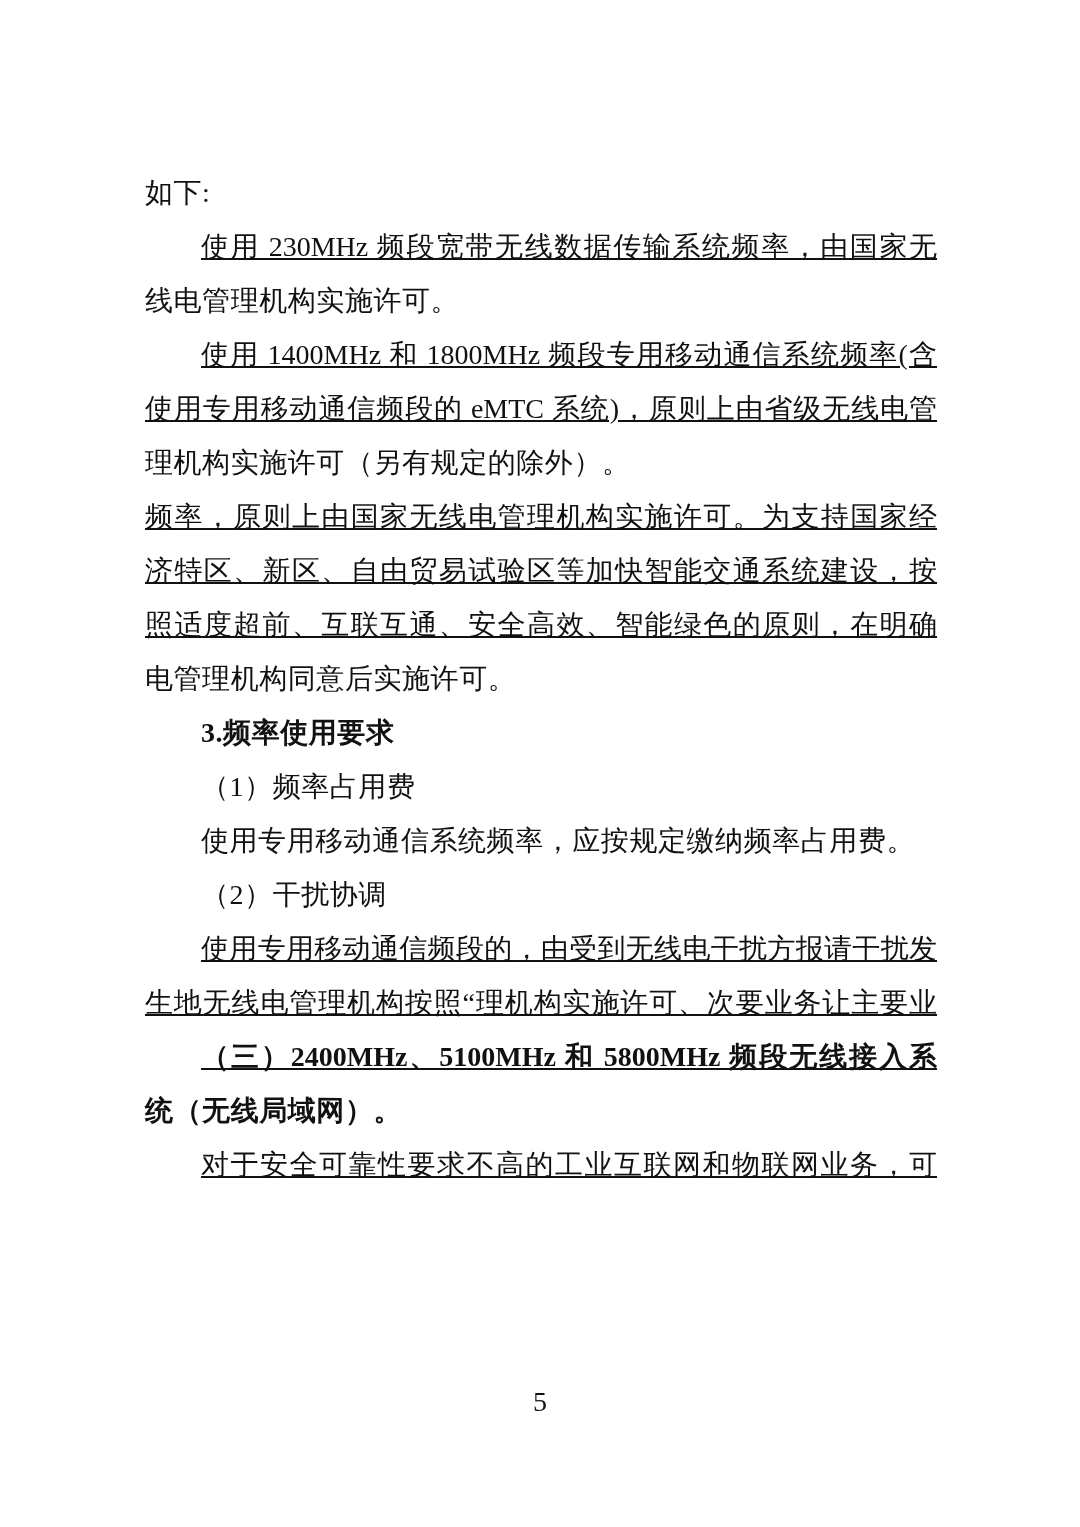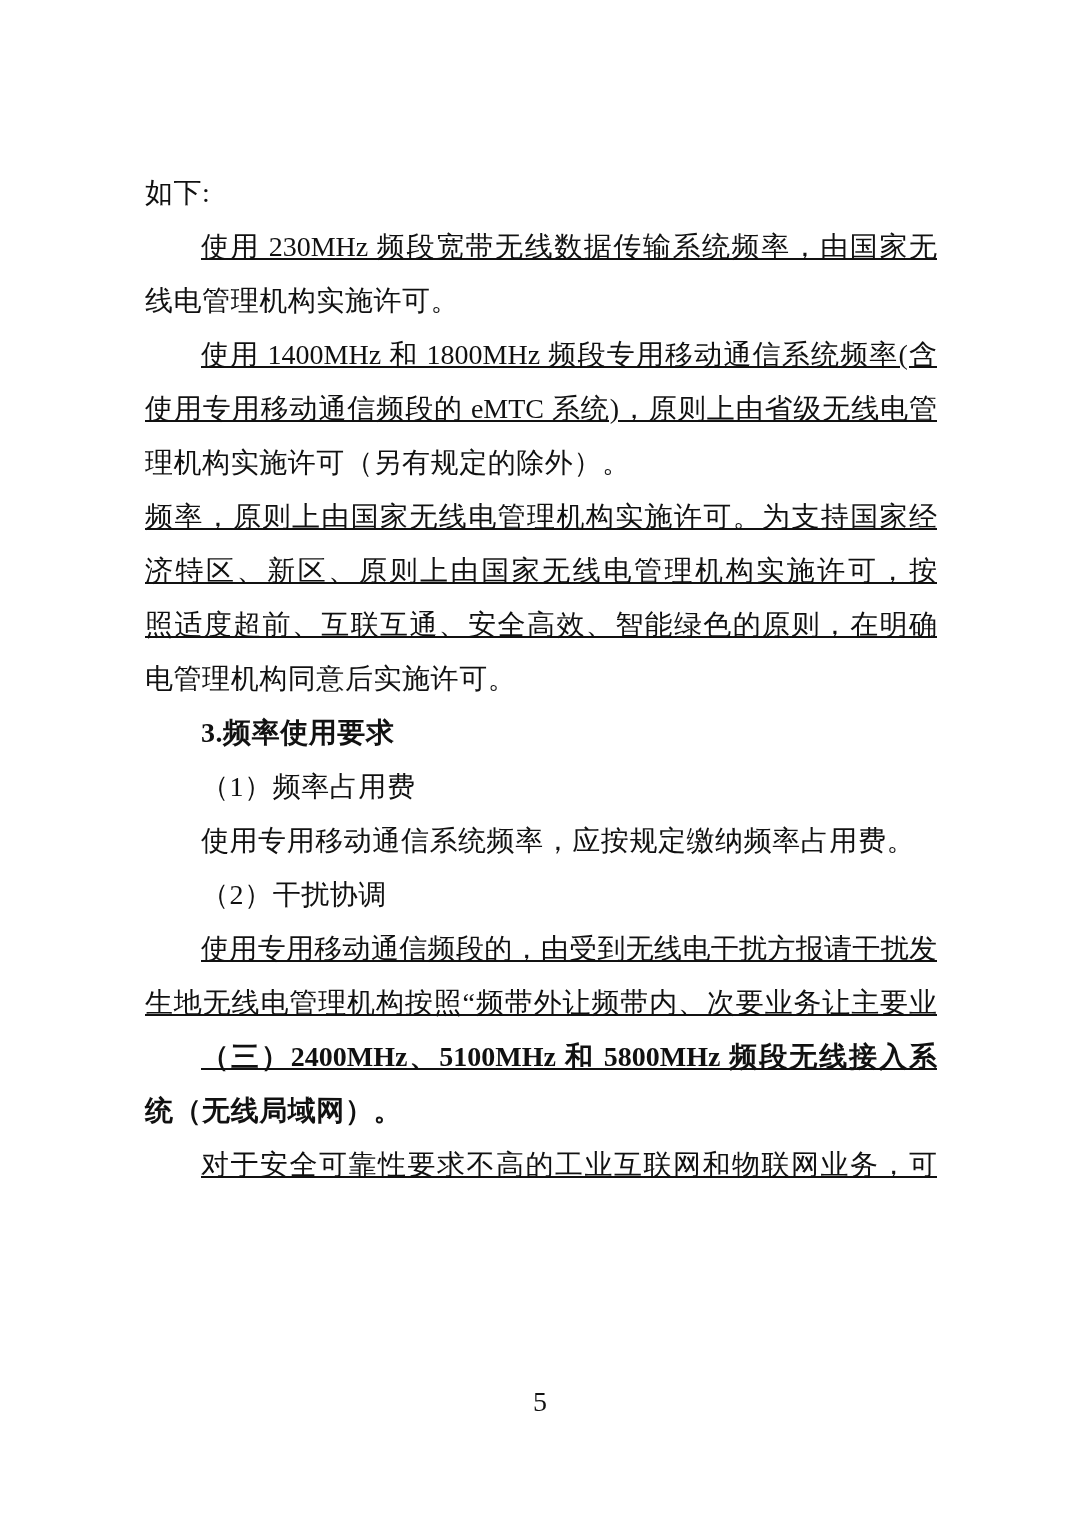--- a/index.html
+++ b/index.html
@@ -57,27 +57,27 @@
 
 <div class="page">
   <div class="text-block">
       <div class="line">如下:</div>
       <div class="line indent fill">使用 230MHz 频段宽带无线数据传输系统频率，由国家无</div>
       <div class="line">线电管理机构实施许可。</div>
       <div class="line indent fill">使用 1400MHz 和 1800MHz 频段专用移动通信系统频率(含</div>
       <div class="line fill">使用专用移动通信频段的 eMTC 系统)，原则上由省级无线电管</div>
       <div class="line">理机构实施许可（另有规定的除外）。</div>
       <div class="line fill">频率，原则上由国家无线电管理机构实施许可。为支持国家经</div>
-      <div class="line fill">济特区、新区、原则上由国家无线电管理机构实施许可，按</div>
+      <div class="line fill">济特区、新区、自由贸易试验区等加快智能交通系统建设，按</div>
       <div class="line fill">照适度超前、互联互通、安全高效、智能绿色的原则，在明确</div>
       <div class="line">电管理机构同意后实施许可。</div>
       <div class="line indent bold">3.频率使用要求</div>
       <div class="line indent">（1）频率占用费</div>
       <div class="line indent">使用专用移动通信系统频率，应按规定缴纳频率占用费。</div>
       <div class="line indent">（2）干扰协调</div>
       <div class="line indent fill">使用专用移动通信频段的，由受到无线电干扰方报请干扰发</div>
-      <div class="line fill">生地无线电管理机构按照“频带外让频带内、次要业务让主要业</div>
+      <div class="line fill">生地无线电管理机构按照“理机构实施许可、次要业务让主要业</div>
       <div class="line indent fill bold">（三）2400MHz、5100MHz 和 5800MHz 频段无线接入系</div>
       <div class="line bold">统（无线局域网）。</div>
       <div class="line indent fill">对于安全可靠性要求不高的工业互联网和物联网业务，可</div>
     </div>
   <div class="page-number">5</div>
 </div>
 
 </body></html>

